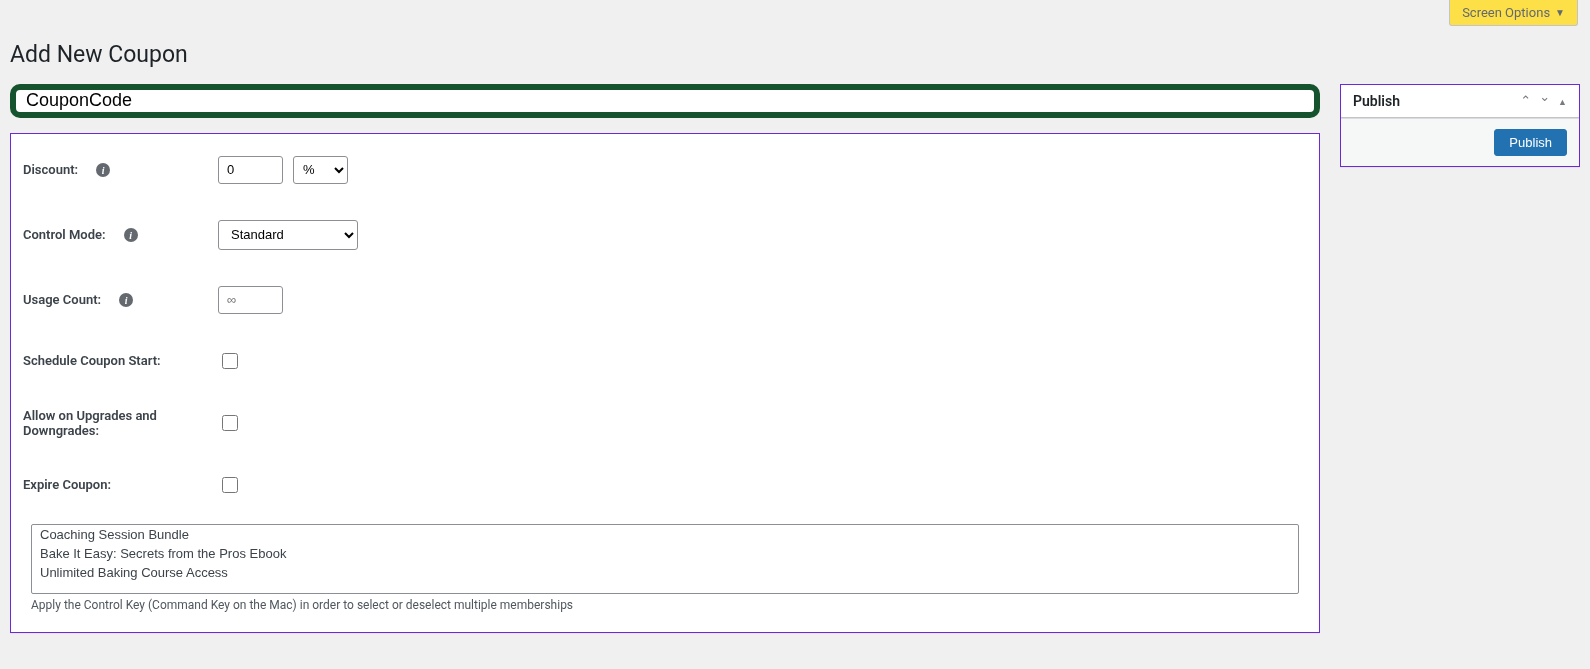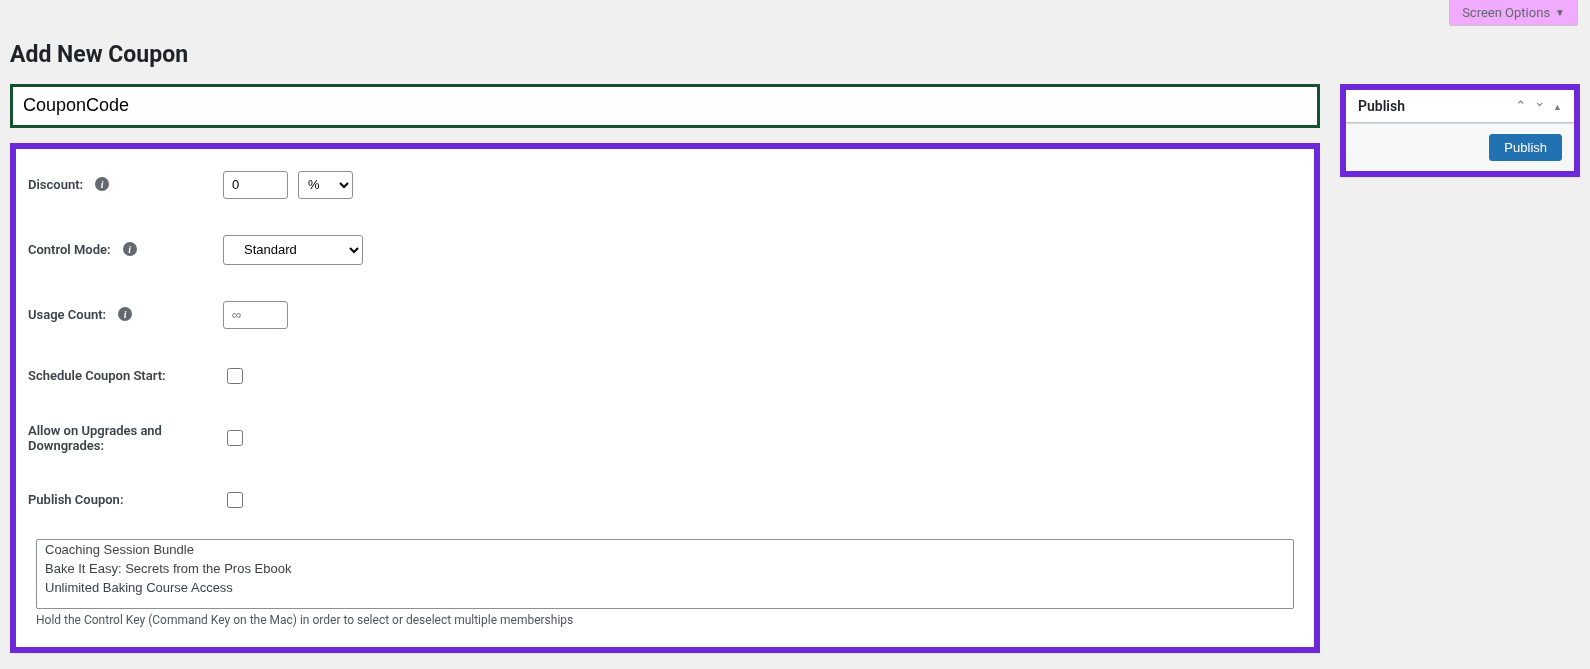--- a/index.html
+++ b/index.html
@@ -10,64 +10,64 @@
     color: #3c434a;
     background: #f0f0f1;
     min-height: 669px;
   }
   .top-bar {
     display: flex;
     justify-content: flex-end;
     padding: 0 12px;
   }
   .screen-options {
-    background: #f0abfc;
+    background: #fde047;
     border: 1px solid #c3c4c7;
     border-top: none;
     padding: 5px 12px 5px 12px;
     font-size: 13px;
     color: #646970;
     cursor: pointer;
     display: flex;
     align-items: center;
     gap: 5px;
     border-bottom-left-radius: 3px;
     border-bottom-right-radius: 3px;
   }
   .screen-options .tri {
     font-size: 10px;
     color: #646970;
   }
   .page-title {
     font-size: 23px;
-    font-weight: 700;
+    font-weight: 400;
     padding: 0 10px 0 10px;
     color: #1d2327;
   }
   .layout {
     display: flex;
     align-items: flex-start;
     padding: 0 10px;
     gap: 20px;
   }
   .main-col { flex: 1; }
   .side-col { width: 240px; flex-shrink: 0; }
   .title-input {
     width: 100%;
     font-size: 18px;
     padding: 5px 10px;
-    border: 3px solid #14532d;
-    border-radius: 0;
-    background: #fff;
-    height: 44px;
+    border: 6px solid #14532d;
+    border-radius: 10px;
+    background: #fff;
+    height: 34px;
     margin-bottom: 15px;
   }
   .panel {
     background: #fff;
-    border: 6px solid #6d28d9;
+    border: 1px solid #6d28d9;
     box-shadow: 0 1px 1px rgba(0,0,0,0.04);
     margin-bottom: 20px;
   }
   .panel-header {
     display: flex;
     align-items: center;
     border-bottom: 1px solid #c3c4c7;
     padding: 8px 12px;
   }
   .panel-header h2 {
@@ -88,22 +88,22 @@
     display: flex;
     align-items: center;
     padding: 18px 0;
   }
   .form-row:first-child { padding-top: 10px; }
   .form-label {
     width: 195px;
     font-weight: 600;
     font-size: 13px;
     display: flex;
-    align-items: flex-start;
-    gap: 12px;
+    align-items: flex-end;
+    gap: 18px;
     padding-right: 10px;
   }
   .info-icon {
     display: inline-flex;
     align-items: center;
     justify-content: center;
     width: 14px;
     height: 14px;
     border-radius: 50%;
     background: #646970;
@@ -131,21 +131,21 @@
     border-radius: 3px;
     padding: 0 5px;
     font-size: 13px;
     background: #fff;
   }
   .mode-select {
     width: 140px;
     height: 30px;
     border: 1px solid #8c8f94;
     border-radius: 3px;
-    padding: 0 16px;
+    padding: 0 8px;
     font-size: 13px;
     background: #fff;
   }
   .usage-input {
     width: 65px;
     height: 28px;
     border: 1px solid #8c8f94;
     border-radius: 3px;
     padding: 0 8px;
     font-size: 13px;
@@ -274,34 +274,34 @@
           <div class="form-label">
             <span>Allow on Upgrades and Downgrades:</span>
           </div>
           <div class="form-field">
             <input type="checkbox" style="">
           </div>
         </div>
 
         <div class="form-row">
           <div class="form-label">
-            <span>Publish Coupon:</span>
+            <span>Expire Coupon:</span>
           </div>
           <div class="form-field">
             <input type="checkbox" style="">
           </div>
         </div>
 
         <div class="membership-section">
           <select multiple="" class="membership-select" size="3">
             <option>Coaching Session Bundle</option>
             <option>Bake It Easy: Secrets from the Pros Ebook</option>
             <option>Unlimited Baking Course Access</option>
           </select>
-          <div class="help-text">Hold the Control Key (Command Key on the Mac) in order to select or deselect multiple memberships</div>
+          <div class="help-text">Apply the Control Key (Command Key on the Mac) in order to select or deselect multiple memberships</div>
         </div>
 
       </div>
     </div>
   </div>
 
   <div class="side-col">
     <div class="panel">
       <div class="panel-header">
         <h2>Publish</h2>

